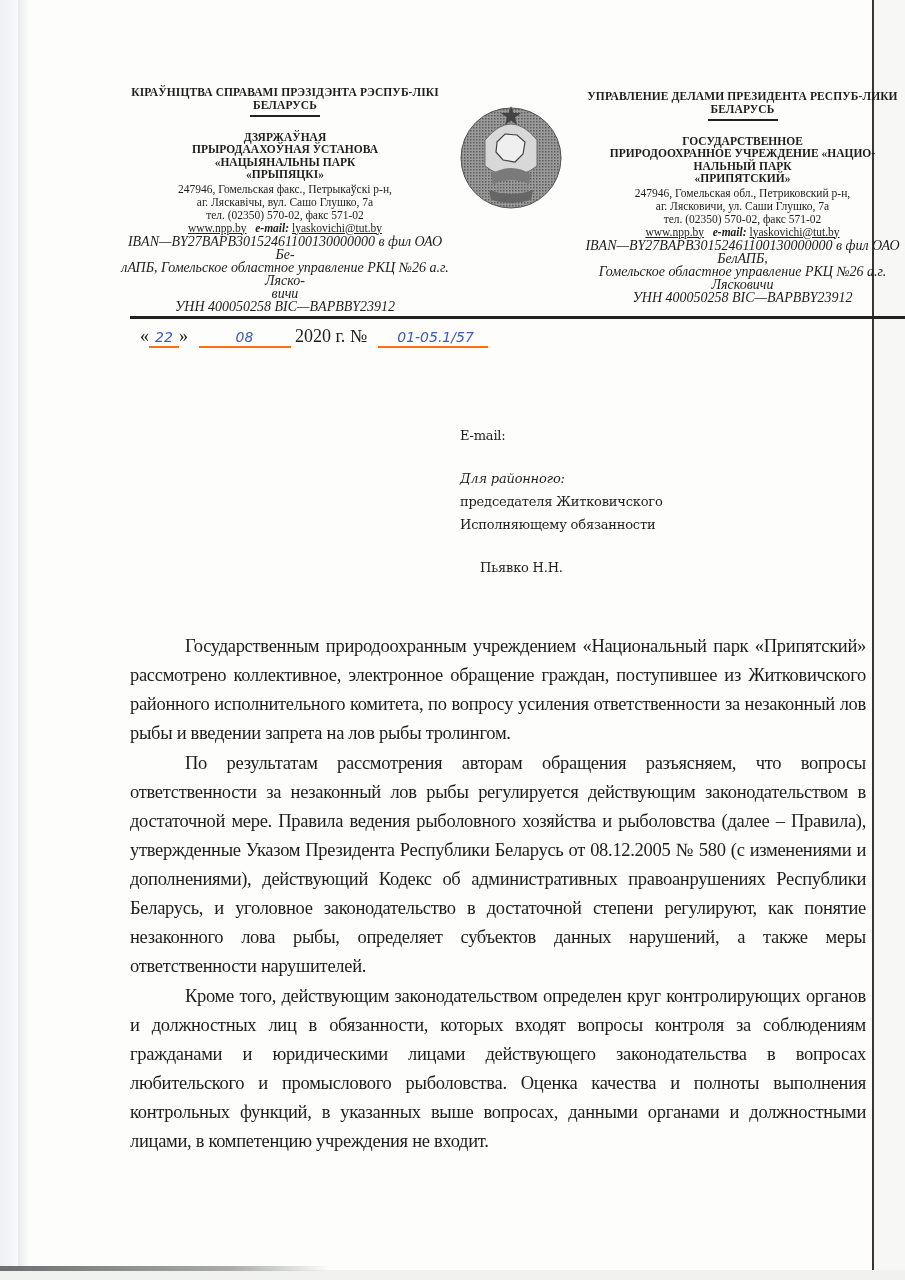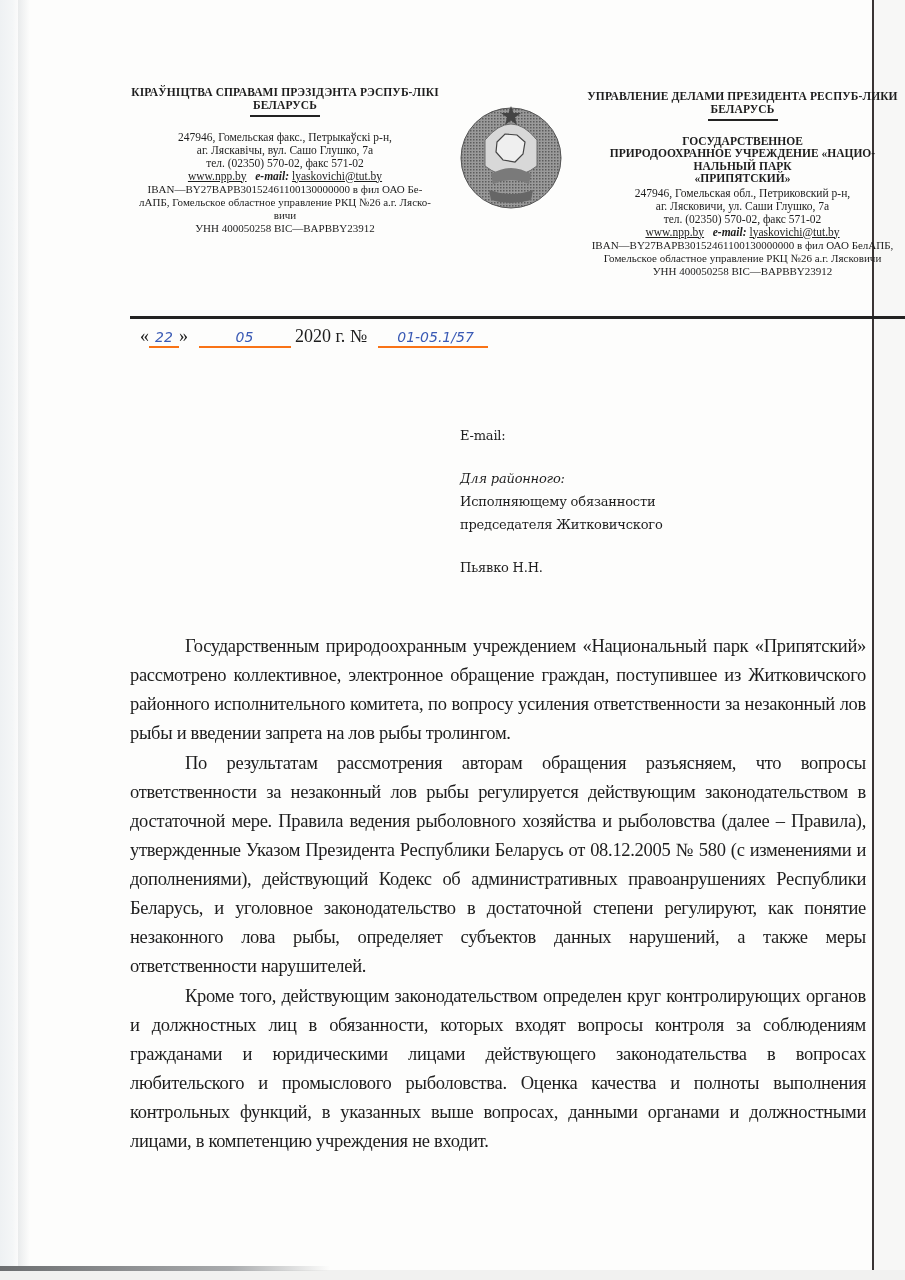--- a/index.html
+++ b/index.html
@@ -44,21 +44,21 @@
   }
   .mini-rule {
     width: 70px; height: 1.5px; background: #222; margin: 3px auto 14px auto;
   }
   .org {
     font-weight: bold; font-size: 11.5px; line-height: 12.5px;
   }
   .addr { font-size: 11.5px; line-height: 13px; margin-top: 2px; }
   .addr .u { text-decoration: underline; }
   .addr .em { font-style: italic; font-weight: bold; text-align: center; }
-  .bank { font-size: 11px; line-height: 13px; }
+  .bank { font-style: italic; font-size: 14px; line-height: 13px; }
 
   .emblem {
     position: absolute; left: 455px; top: 100px; width: 112px; height: 112px;
   }
 
   .main-rule {
     position: absolute; left: 130px; top: 316px; width: 775px; height: 3px;
     background: #222;
   }
 
@@ -74,21 +74,21 @@
   .hw.day { width: 30px; }
   .hw.month { width: 92px; margin-left: 6px; }
   .hw.num { width: 104px; margin-left: 6px; text-align: center; padding-left: 6px; }
 
   .recipient {
     position: absolute; left: 460px; top: 424px; font-size: 13px; line-height: 23px;
     font-family: "DejaVu Serif", serif; letter-spacing: -0.2px;
   }
   .recipient .email { margin-bottom: 20px; }
   .recipient .fyi { font-style: italic; }
-  .recipient .name { margin-top: 20px; }
+  .recipient .name { margin-top: 20px; margin-left: 20px; }
 
   .body-text {
     position: absolute; left: 130px; top: 632px; width: 736px;
     font-size: 18.5px; line-height: 29px; text-align: justify;
     letter-spacing: -0.3px;
   }
   .body-text p { margin: 0 0 1px 0; text-indent: 55px; }
 </style>
 </head>
 <body>
@@ -96,20 +96,26 @@
 <div class="scan-left-strip"></div>
 <div class="scan-left-shade"></div>
 <div class="scan-right-margin"></div>
 <div class="scan-right-line"></div>
 <div class="scan-bottom-edge"></div>
 <div class="scan-bottom-shadow"></div>
 
 <div class="hdr-col left">
   <div class="ministry">КІРАЎНІЦТВА СПРАВАМІ ПРЭЗІДЭНТА РЭСПУБ-ЛІКІ БЕЛАРУСЬ</div>
   <div class="mini-rule"></div>
+  <div class="org">
+    <div>ДЗЯРЖАЎНАЯ</div>
+    <div>ПРЫРОДААХОЎНАЯ ЎСТАНОВА</div>
+    <div>«НАЦЫЯНАЛЬНЫ ПАРК</div>
+    <div>«ПРЫПЯЦКІ»</div>
+  </div>
   <div class="addr">
     <div>247946, Гомельская факс., Петрыкаўскі р-н,</div>
     <div>аг. Ляскавічы, вул. Сашо Глушко, 7а</div>
     <div>тел. (02350) 570-02,  факс 571-02</div>
     <div>
       <span class="u">www.npp.by</span>&nbsp;&nbsp;
       <span class="em">e-mail</span><span class="em">:</span>
       <span class="u">lyaskovichi@tut.by</span>
     </div>
   </div>
@@ -160,30 +166,30 @@
     <div>IBAN—BY27BAPB30152461100130000000  в фил ОАО БелАПБ,</div>
     <div>Гомельское областное управление РКЦ №26 а.г. Лясковичи</div>
     <div>УНН 400050258 BIC—BAPBBY23912</div>
   </div>
 </div>
 
 <div class="main-rule"></div>
 
 <div class="date-line">
   <span>«</span><span class="hw day">22</span><span>»</span>
-  <span class="hw month">05</span>
+  <span class="hw month">08</span>
   <span>2020 г. №</span>
   <span class="hw num">01-05.1/57</span>
 </div>
 
 <div class="recipient">
   <div class="email">E-mail:</div>
   <div class="fyi">Для районного:</div>
+  <div>председателя Житковичского</div>
   <div>Исполняющему обязанности</div>
-  <div>председателя Житковичского</div>
   <div class="name">Пьявко Н.Н.</div>
 </div>
 
 <div class="body-text">
   <p>Государственным природоохранным учреждением «Национальный парк «Припятский» рассмотрено коллективное, электронное обращение граждан, поступившее из Житковичского районного исполнительного комитета, по вопросу усиления ответственности за незаконный лов рыбы и введении запрета на лов рыбы тролингом.</p>
   <p>По результатам рассмотрения авторам обращения разъясняем, что вопросы ответственности за незаконный лов рыбы регулируется действующим законодательством в достаточной мере. Правила ведения рыболовного хозяйства и рыболовства (далее – Правила), утвержденные Указом Президента Республики Беларусь от 08.12.2005 № 580 (с изменениями и дополнениями), действующий Кодекс об административных правоанрушениях Республики Беларусь, и уголовное законодательство в достаточной степени регулируют, как понятие незаконного лова рыбы, определяет субъектов данных нарушений, а также  меры ответственности нарушителей.</p>
   <p>Кроме того, действующим законодательством определен круг контролирующих органов и должностных лиц в обязанности, которых входят вопросы контроля за соблюдениям гражданами и юридическими лицами действующего законодательства в вопросах любительского и промыслового рыболовства. Оценка качества и полноты выполнения контрольных функций, в указанных выше вопросах, данными органами и должностными лицами, в компетенцию учреждения не входит.</p>
 </div>
 
 </body></html>

